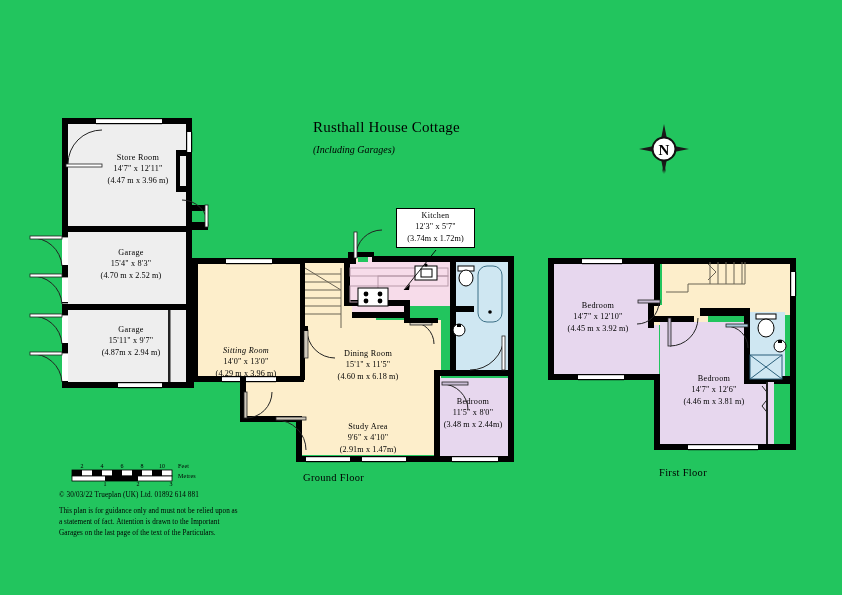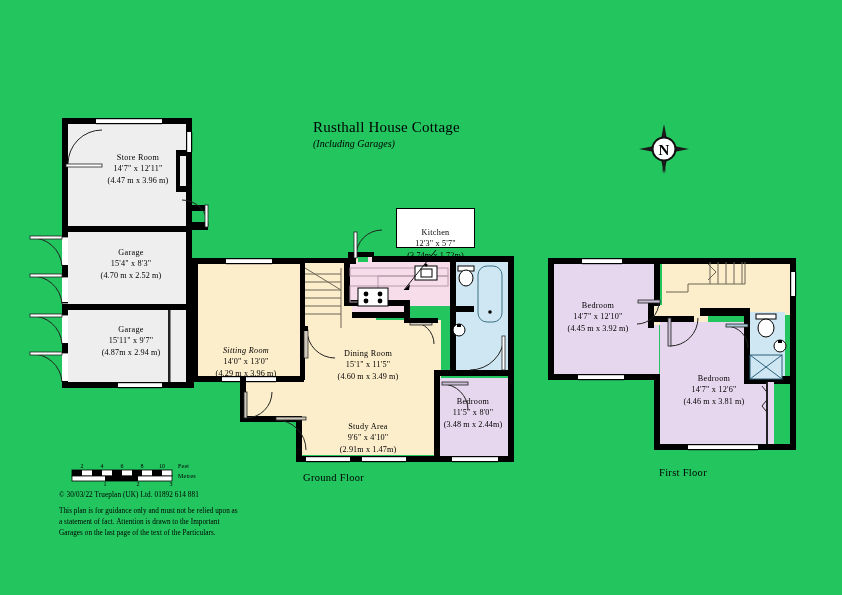--- a/index.html
+++ b/index.html
@@ -31,21 +31,21 @@
   #gia-line {
     font-size: 10.5px;
     font-weight: bold;
     white-space: nowrap;
     margin-top: 11px;
     letter-spacing: 0.1px;
   }
   #gia-note {
     font-size: 10px;
     font-style: italic;
-    margin-top: 2px;
+    margin-top: 8px;
     white-space: nowrap;
   }
 
   
   .room-label {
     text-align: center;
     line-height: 1.38;
     white-space: nowrap;
   }
   .room-name {
@@ -66,21 +66,21 @@
     letter-spacing: 0.3px;
   }
 
   
   #kitchen-callout {
     left: 396px; top: 208px;
     width: 79px; height: 40px;
     border: 1px solid #000;
     background: #ffffff;
     box-sizing: border-box;
-    padding-top: 18px;
+    padding-top: 1px;
   }
 
   
   #copyright {
     left: 59px; top: 491px;
     font-size: 7.2px;
     white-space: nowrap;
     letter-spacing: 0.1px;
   }
   #disclaimer {
@@ -380,21 +380,21 @@
 
   <div class="abs room-label" style="left:196px; top:313px; width:100px;margin-top:32px;">
     <div class="room-name italic">Sitting Room</div>
     <div class="room-dim">14'0"  x  13'0"</div>
     <div class="room-dim metric">(4.29 m  x  3.96 m)</div>
   </div>
 
   <div class="abs room-label" style="left:318px; top:348px; width:100px;">
     <div class="room-name">Dining Room</div>
     <div class="room-dim">15'1"  x  11'5"</div>
-    <div class="room-dim metric">(4.60 m  x  3.49 m)</div>
+    <div class="room-dim metric">(4.60 m  x  6.18 m)</div>
   </div>
 
   <div class="abs room-label" style="left:318px; top:421px; width:100px;">
     <div class="room-name">Study Area</div>
     <div class="room-dim">9'6"  x  4'10"</div>
     <div class="room-dim metric">(2.91m  x  1.47m)</div>
   </div>
 
   <div class="abs room-label" style="left:428px; top:396px; width:90px;">
     <div class="room-name">Bedroom</div>

